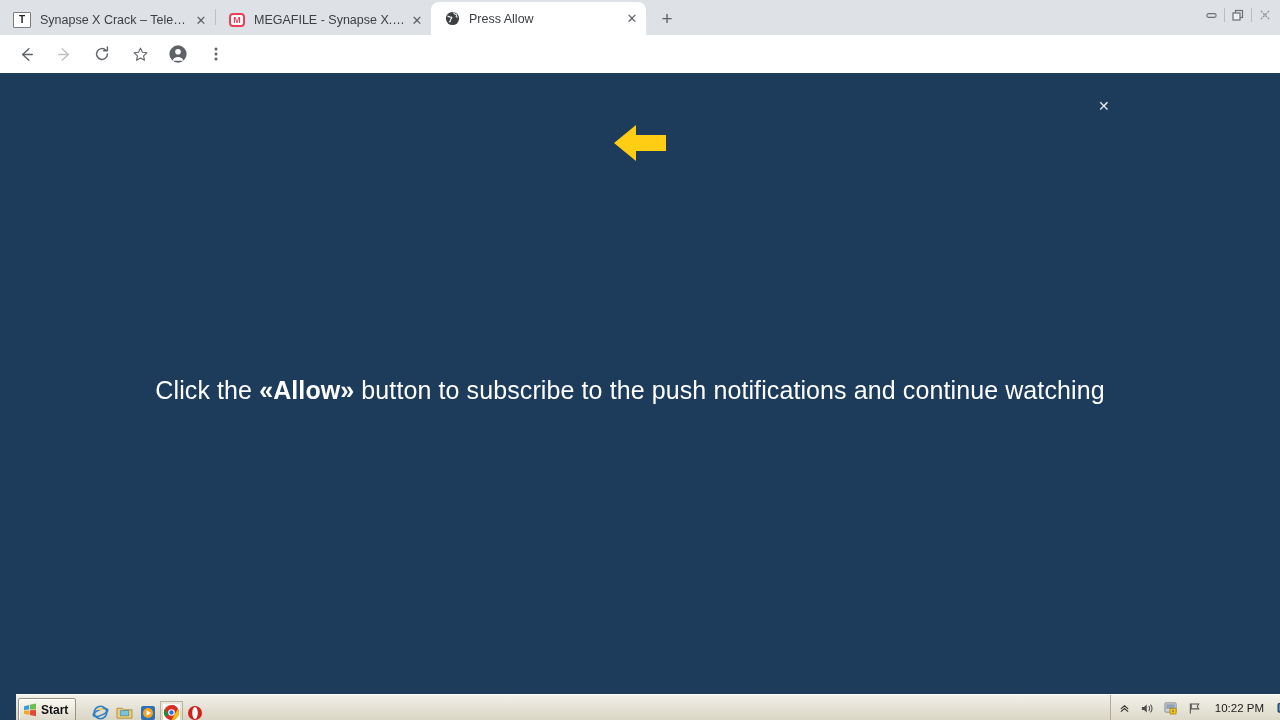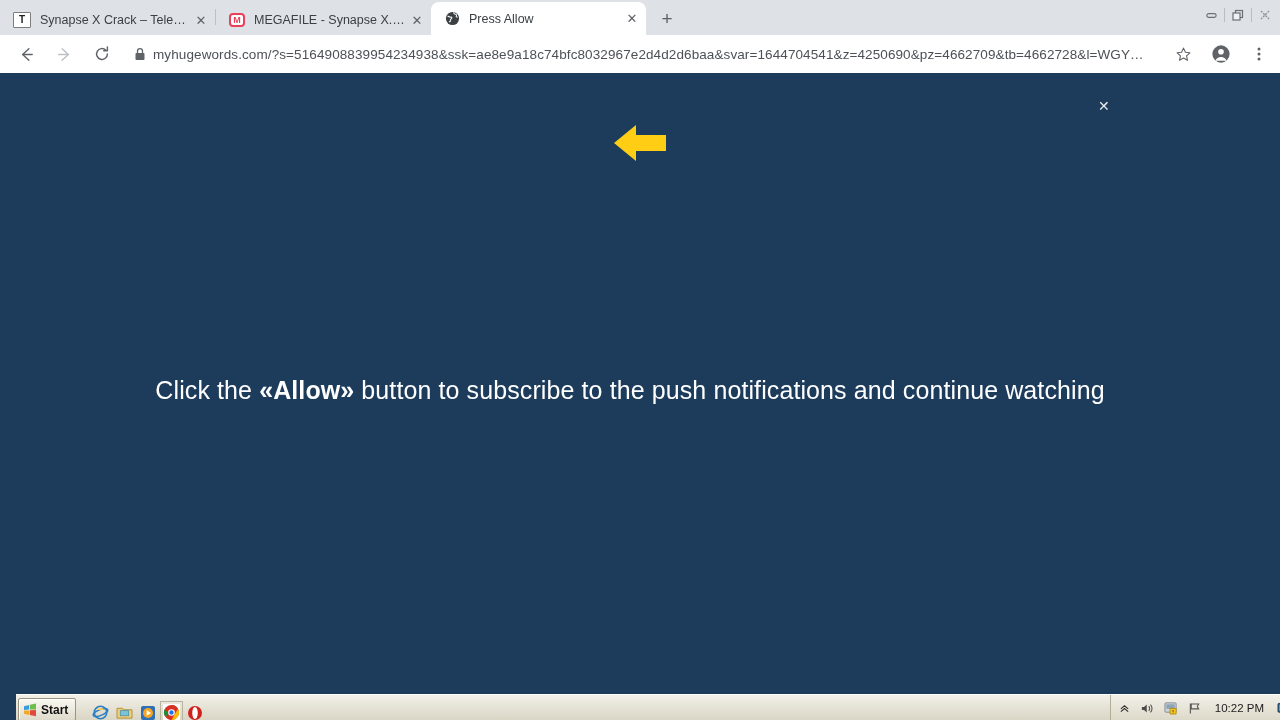--- a/index.html
+++ b/index.html
@@ -235,29 +235,20 @@
           <path d="M14 10 H4" stroke="#bdc1c6" stroke-width="1.5" stroke-linecap="round"></path>
         </svg>
     </div>
     <div class="tb-icon">
       <svg width="18" height="18" viewBox="0 0 20 20">
         <path d="M16 10a6 6 0 1 1-1.9-4.4" stroke="#5f6368" stroke-width="1.6" fill="none" stroke-linecap="round"></path>
         <path d="M16 2.2 V6.3 H11.9" stroke="#5f6368" stroke-width="1.6" fill="none" stroke-linecap="round" stroke-linejoin="round"></path>
       </svg>
     </div>
 
-    <div class="omnibox">
-      <span class="lock-wrap">
-        <svg width="12" height="14" viewBox="0 0 12 14">
-          <rect x="1.5" y="6" width="9" height="7" rx="1" fill="#5f6368"></rect>
-          <path d="M3.5 6 V4.2a2.5 2.5 0 0 1 5 0V6" stroke="#5f6368" stroke-width="1.3" fill="none"></path>
-        </svg>
-      </span>
-      <span class="url-text" title="myhugewords.com/?s=5164908839954234938&amp;ssk=ae8e9a18c74bfc8032967e2d4d2d6baa&amp;svar=1644704541&amp;z=4250690&amp;pz=4662709&amp;tb=4662728&amp;l=WGY…">myhugewords.com/?s=5164908839954234938&amp;ssk=ae8e9a18c74bfc8032967e2d4d2d6baa&amp;svar=1644704541&amp;z=4250690&amp;pz=4662709&amp;tb=4662728&amp;l=WGY…</span>
-    </div>
 
     <div class="tb-right">
       <div class="tb-icon">
         <svg width="17" height="17" viewBox="0 0 20 20">
             <path d="M10 2.5 l2.3 4.9 5.2.6 -3.9 3.6 1.1 5.2 -4.7-2.7 -4.7 2.7 1.1-5.2 -3.9-3.6 5.2-.6z" fill="none" stroke="#5f6368" stroke-width="1.3" stroke-linejoin="round"></path>
           </svg>
       </div>
       <div class="tb-icon">
         <svg width="20" height="20" viewBox="0 0 22 22">
           <circle cx="11" cy="11" r="9.5" fill="#5f6368"></circle>

